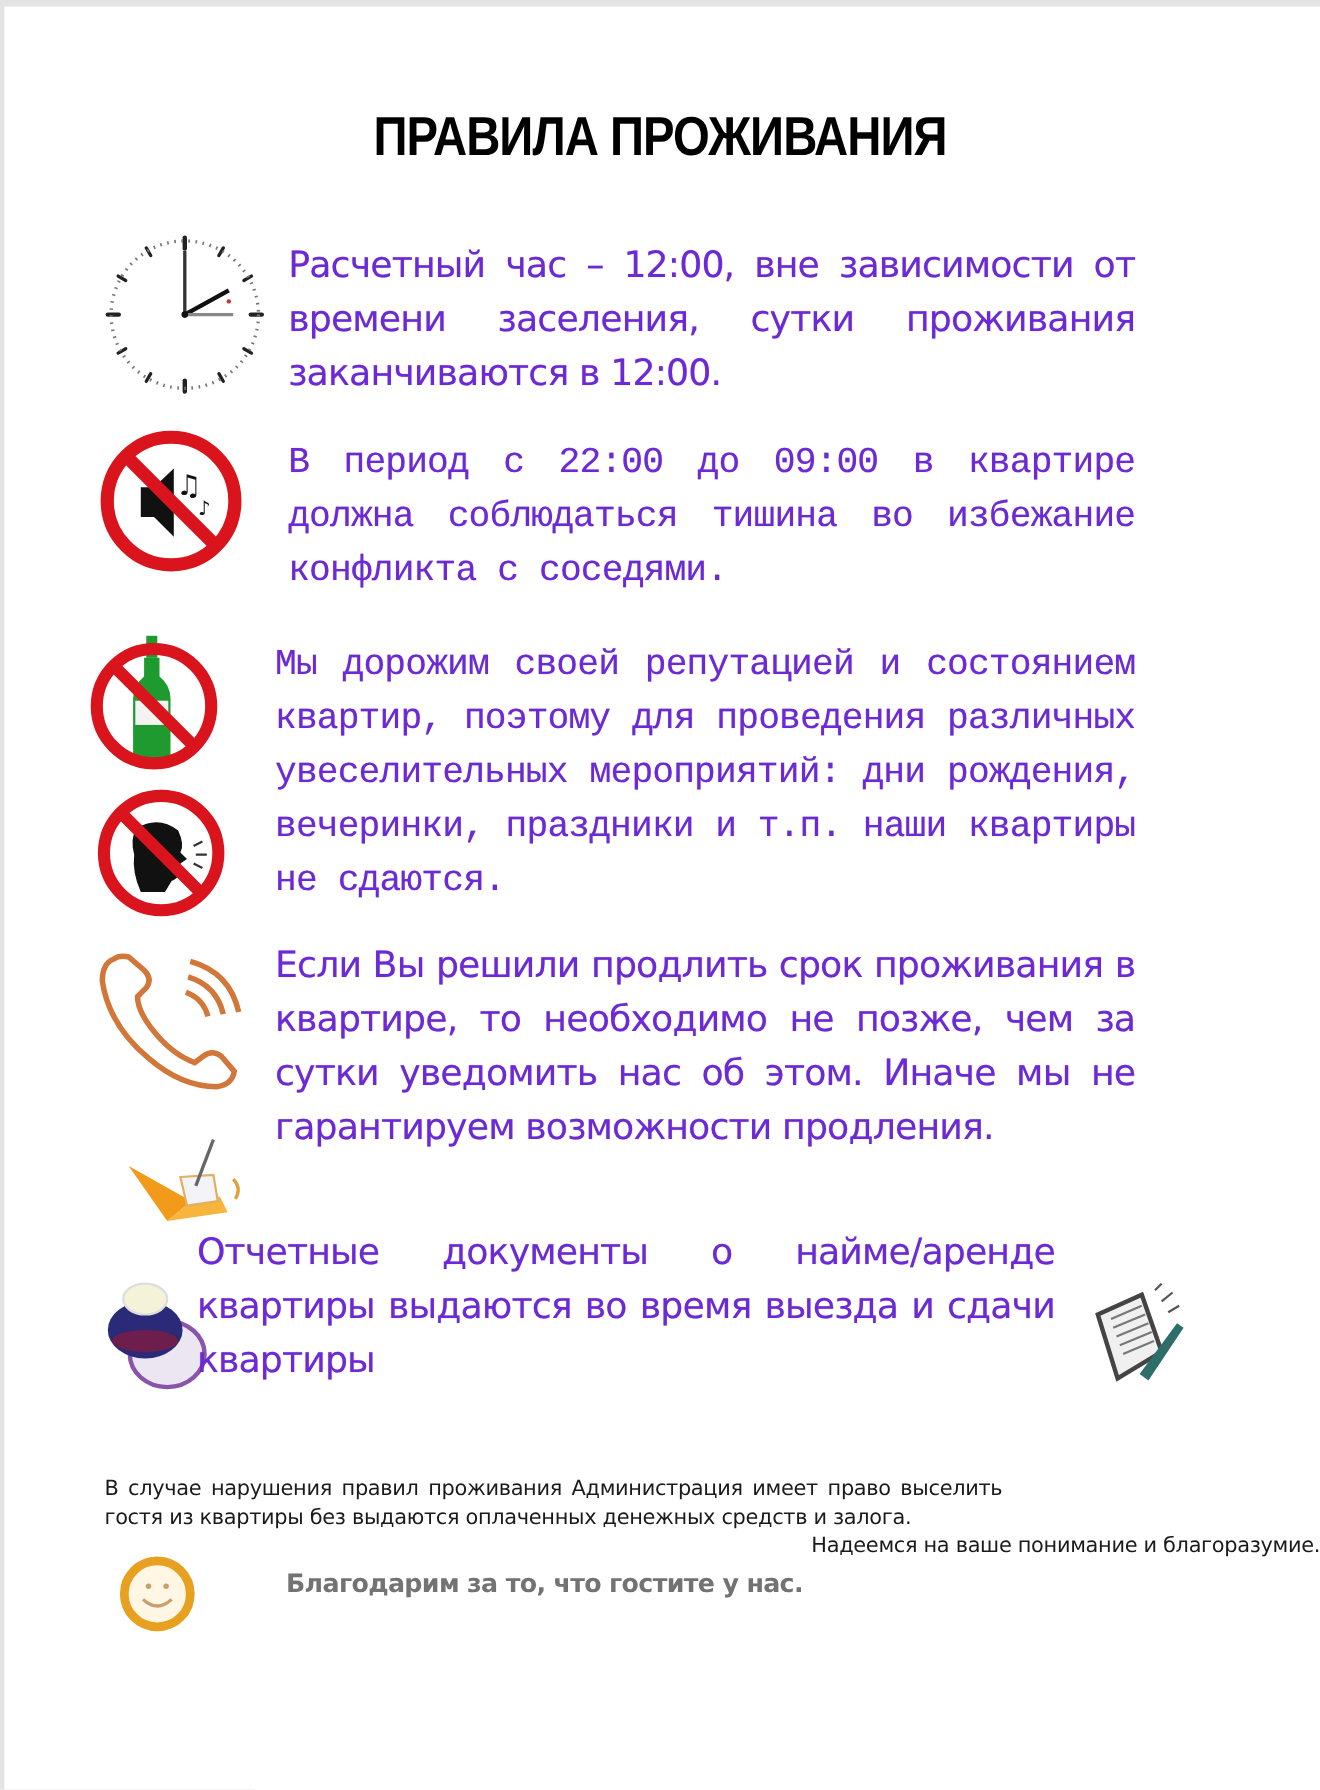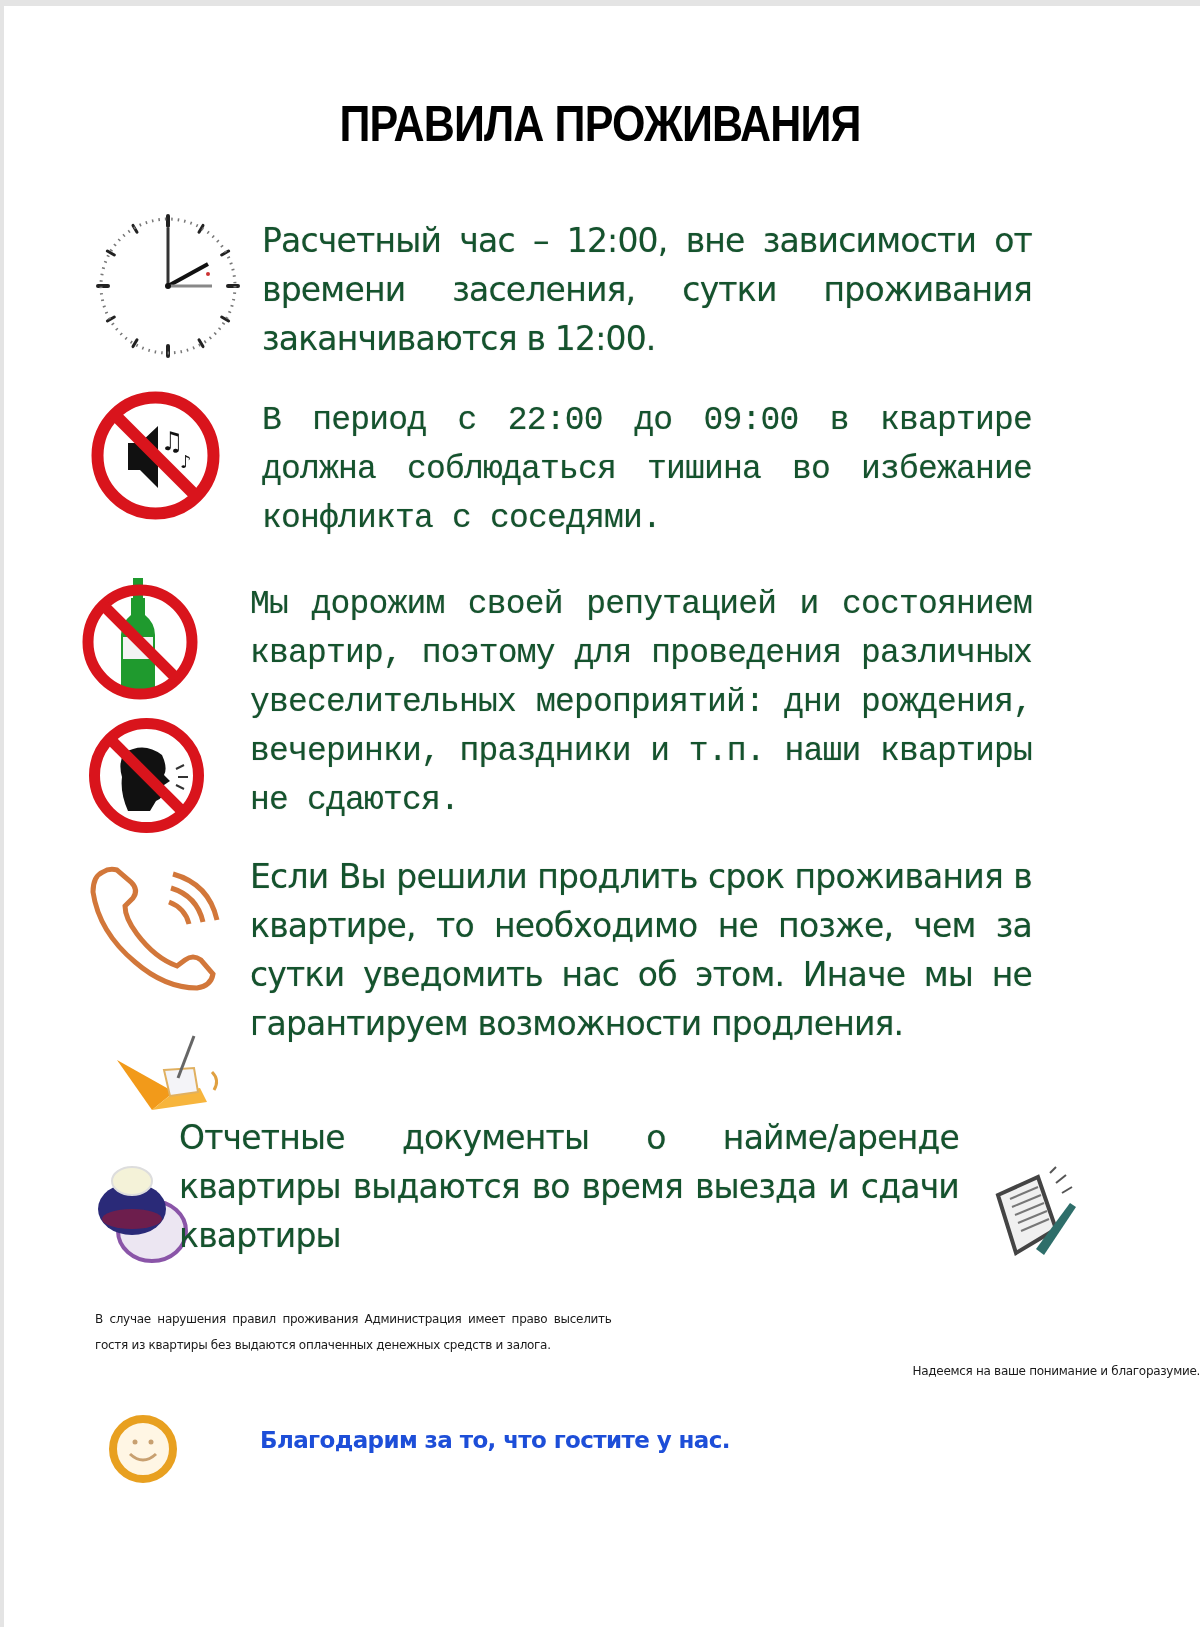--- a/index.html
+++ b/index.html
@@ -10,30 +10,30 @@
   .page {
     position: absolute; left: 4px; top: 6px; width: 1196px; height: 1621px; background: #ffffff;
   }
   .title {
     position: absolute; top: 95px; left: 0; width: 1200px; text-align: center;
     font-size: 50px; font-weight: bold; letter-spacing: -1px; color: #000;
     font-family: "Liberation Sans", sans-serif; transform: scaleX(0.86);
   }
   .rule-text {
     position: absolute; font-size: 33px; line-height: 49px; text-align: justify;
-    text-align-last: left; color: #14532d; font-family: "DejaVu Sans", sans-serif;
+    text-align-last: left; color: #6d28d9; font-family: "DejaVu Sans", sans-serif;
     letter-spacing: -0.8px; text-shadow: 0 0 1px rgba(0,0,0,0.35);
   }
   .icon { position: absolute; }
   .small-text {
-    position: absolute; font-size: 12px; line-height: 26px; color: #1a1a1a;
-    font-family: "DejaVu Sans", sans-serif; letter-spacing: -0.3px;
+    position: absolute; font-size: 19px; line-height: 26px; color: #1a1a1a;
+    font-family: "DejaVu Sans", sans-serif; letter-spacing: -0.3px; margin-top: 34px;
   }
   .thanks {
-    position: absolute; left: 260px; top: 1427px; font-size: 23px; color: #1d4ed8;
+    position: absolute; left: 260px; top: 1427px; font-size: 23px; color: #737373;
     font-family: "DejaVu Sans", sans-serif; letter-spacing: -0.6px; font-weight: bold;
   }
 </style>
 </head>
 <body>
 
 <div class="page"></div>
 
 <div class="title">ПРАВИЛА ПРОЖИВАНИЯ</div>
 

